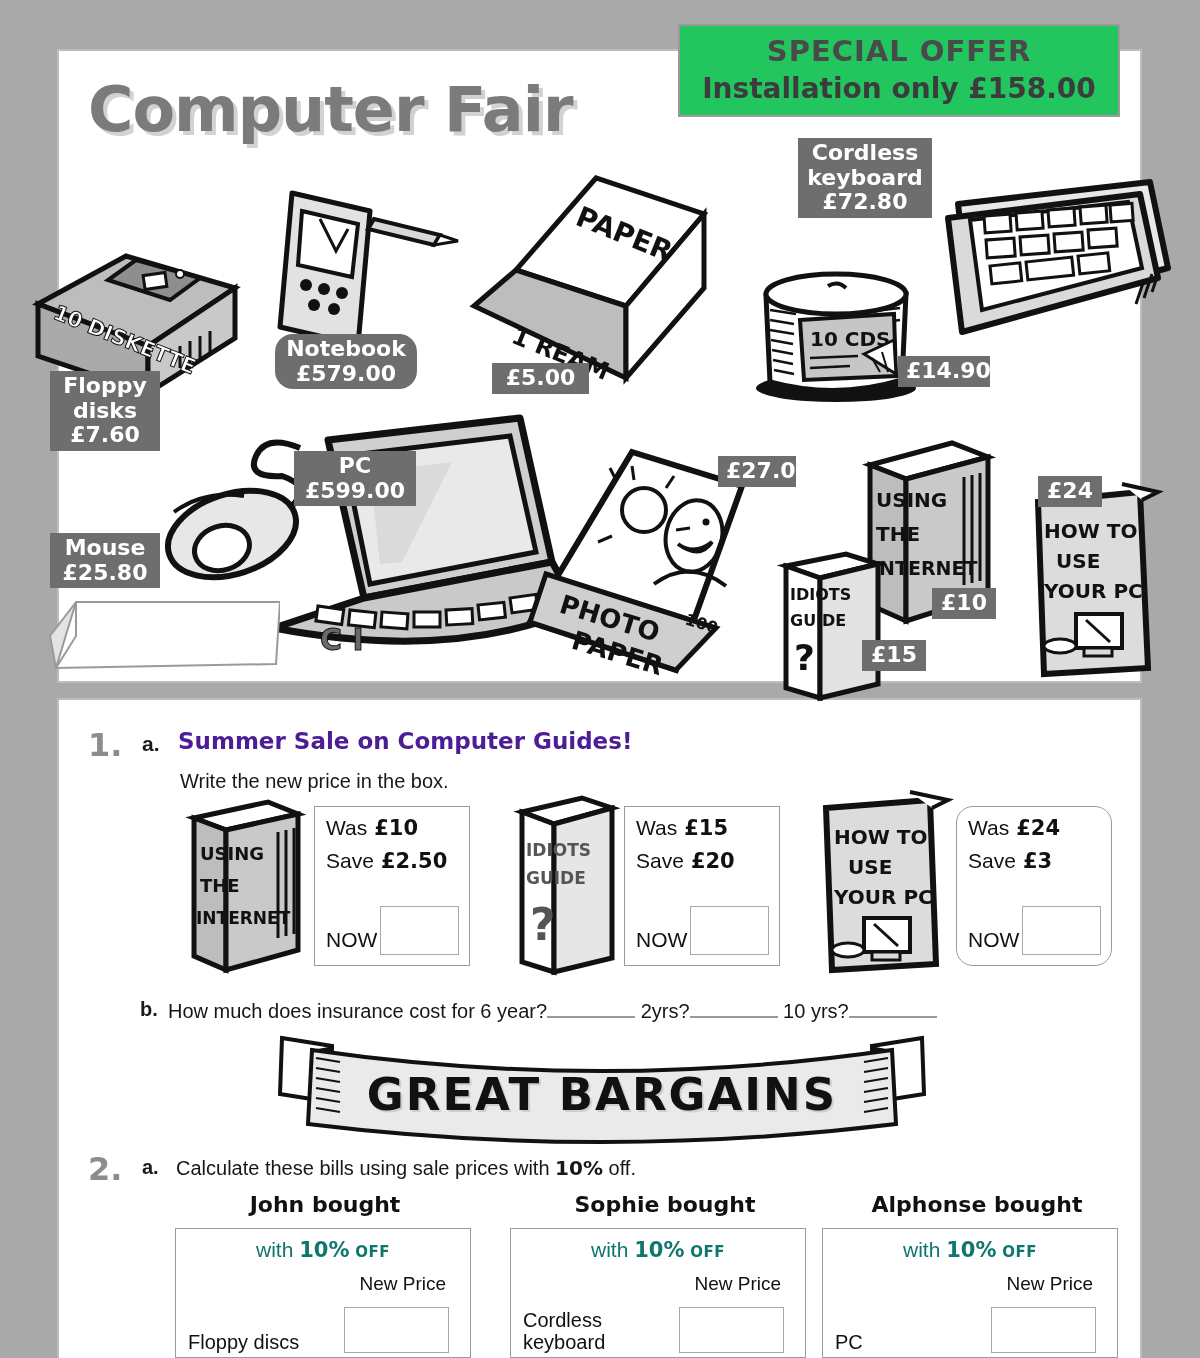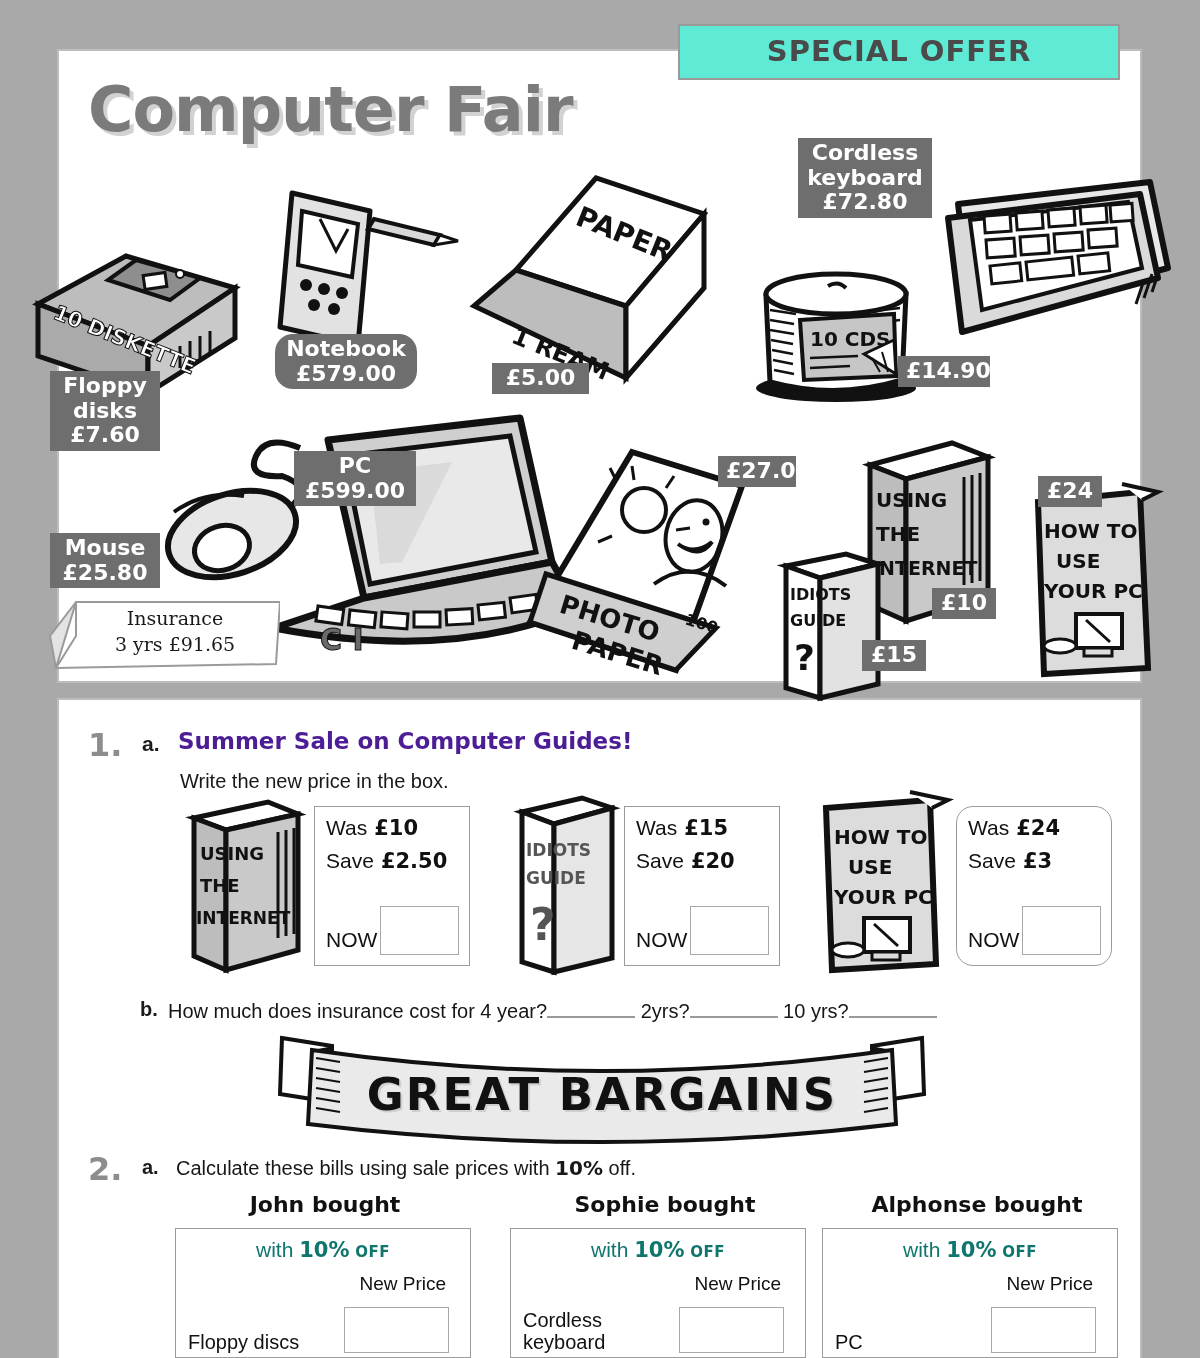--- a/index.html
+++ b/index.html
@@ -22,21 +22,21 @@
     font-size:62px;font-weight:bold;letter-spacing:-1px;
     color:#7b7b7b;
     text-shadow:4px 4px 0 #d2d2d2;
     font-family:"DejaVu Sans", sans-serif;
     z-index:30;
   }
 
   
   .special-offer{
     position:absolute;left:678px;top:24px;width:442px;
-    background:#5eead4;border:2px solid #9a9a9a;
+    background:#22c55e;border:2px solid #9a9a9a;
     text-align:center;padding:8px 0 10px;z-index:40;
     box-sizing:border-box;
   }
   .special-offer .l1{font-size:29px;font-weight:bold;letter-spacing:1px;color:#4a4a4a;font-family:"DejaVu Sans",sans-serif;}
   .special-offer .l2{font-size:28px;font-weight:bold;color:#3c3c3c;margin-top:4px;font-family:"DejaVu Sans",sans-serif;}
 
   
   .tag{
     position:absolute;background:#6e6e6e;color:#fff;
     font-family:"DejaVu Sans", sans-serif;font-weight:bold;
@@ -115,20 +115,21 @@
 </head>
 <body>
 
 <div class="page" id="topPanel"></div>
 <div class="page" id="botPanel"></div>
 
 <div class="fair-title">Computer Fair</div>
 
 <div class="special-offer">
   <div class="l1">SPECIAL OFFER</div>
+  <div class="l2">Installation only £158.00</div>
 </div>
 
 <div class="ill" style="left:30px;top:238px;">
   <svg width="210" height="160" viewBox="0 0 210 160">
     <polygon points="8,66 96,18 205,50 118,108" fill="#bdbdbd" stroke="#111" stroke-width="5"></polygon>
     <polygon points="8,66 8,118 118,155 118,108" fill="#aaa" stroke="#111" stroke-width="5"></polygon>
     <polygon points="118,108 205,50 205,100 118,155" fill="#c9c9c9" stroke="#111" stroke-width="5"></polygon>
     <polygon points="106,22 170,40 140,62 78,42" fill="#8e8e8e" stroke="#111" stroke-width="4"></polygon>
     <rect x="114" y="36" width="22" height="14" fill="#fff" stroke="#111" stroke-width="3" transform="rotate(-8 125 43)"></rect>
     <circle cx="150" cy="36" r="4" fill="#fff" stroke="#111" stroke-width="2"></circle>
@@ -333,24 +334,20 @@
 <div class="tag" style="left:718px;top:456px;width:78px;font-size:22px;">£27.00</div>
 <div class="tag" style="left:932px;top:588px;width:64px;font-size:22px;">£10</div>
 <div class="tag" style="left:862px;top:640px;width:64px;font-size:22px;">£15</div>
 <div class="tag" style="left:1038px;top:476px;width:64px;font-size:22px;">£24</div>
 
 <div class="insurance">
   <svg width="232" height="72" viewBox="0 0 232 72" style="position:absolute;left:0;top:0;">
     <polygon points="28,2 232,2 228,64 8,68 28,36" fill="#fff" stroke="#9a9a9a" stroke-width="2"></polygon>
     <polygon points="28,2 8,68 2,36" fill="#e3e3e3" stroke="#9a9a9a" stroke-width="2"></polygon>
   </svg>
-  <div class="txt">
-    <div>Insurance</div>
-    <div>3 yrs £91.65</div>
-  </div>
 </div>
 
 <div class="qnum" style="left:88px;top:726px;">1.</div>
 <div class="qletter" style="left:142px;top:732px;">a.</div>
 <div class="qhead" style="left:178px;top:728px;">Summer Sale on Computer Guides!</div>
 <div class="qsub" style="left:180px;top:770px;">Write the new price in the box.</div>
 
 <div class="ill" style="left:186px;top:796px;">
   <svg width="124" height="180" viewBox="0 0 124 180">
     <polygon points="8,22 82,6 112,18 40,34" fill="#fff" stroke="#111" stroke-width="5"></polygon>
@@ -417,21 +414,21 @@
   </div>
   <div class="row">
     <span>Save</span><b>£3</b>
   </div>
   <div class="nowrow">NOW</div>
   <div class="answerbox"></div>
 </div>
 
 <div class="qletter" style="left:140px;top:998px;font-size:20px;">b.</div>
 <div class="qline" style="left:168px;top:999px;">
-  <span>How much does insurance cost for 4 year?</span><span class="blank"></span>
+  <span>How much does insurance cost for 6 year?</span><span class="blank"></span>
   <span>2yrs?</span><span class="blank"></span>
   <span>10 yrs?</span><span class="blank"></span>
 </div>
 
 <div id="bargains">
   <svg width="660" height="118" viewBox="0 0 660 118" style="position:absolute;left:0;top:0;">
     <polygon points="10,6 60,14 58,70 8,62" fill="#fff" stroke="#111" stroke-width="4"></polygon>
     <polygon points="650,6 600,14 602,70 652,62" fill="#fff" stroke="#111" stroke-width="4"></polygon>
     <path d="M40 18 L62 14 L58 96 L36 92 Z" fill="#111"></path>
     <path d="M620 18 L598 14 L602 96 L624 92 Z" fill="#111"></path>

